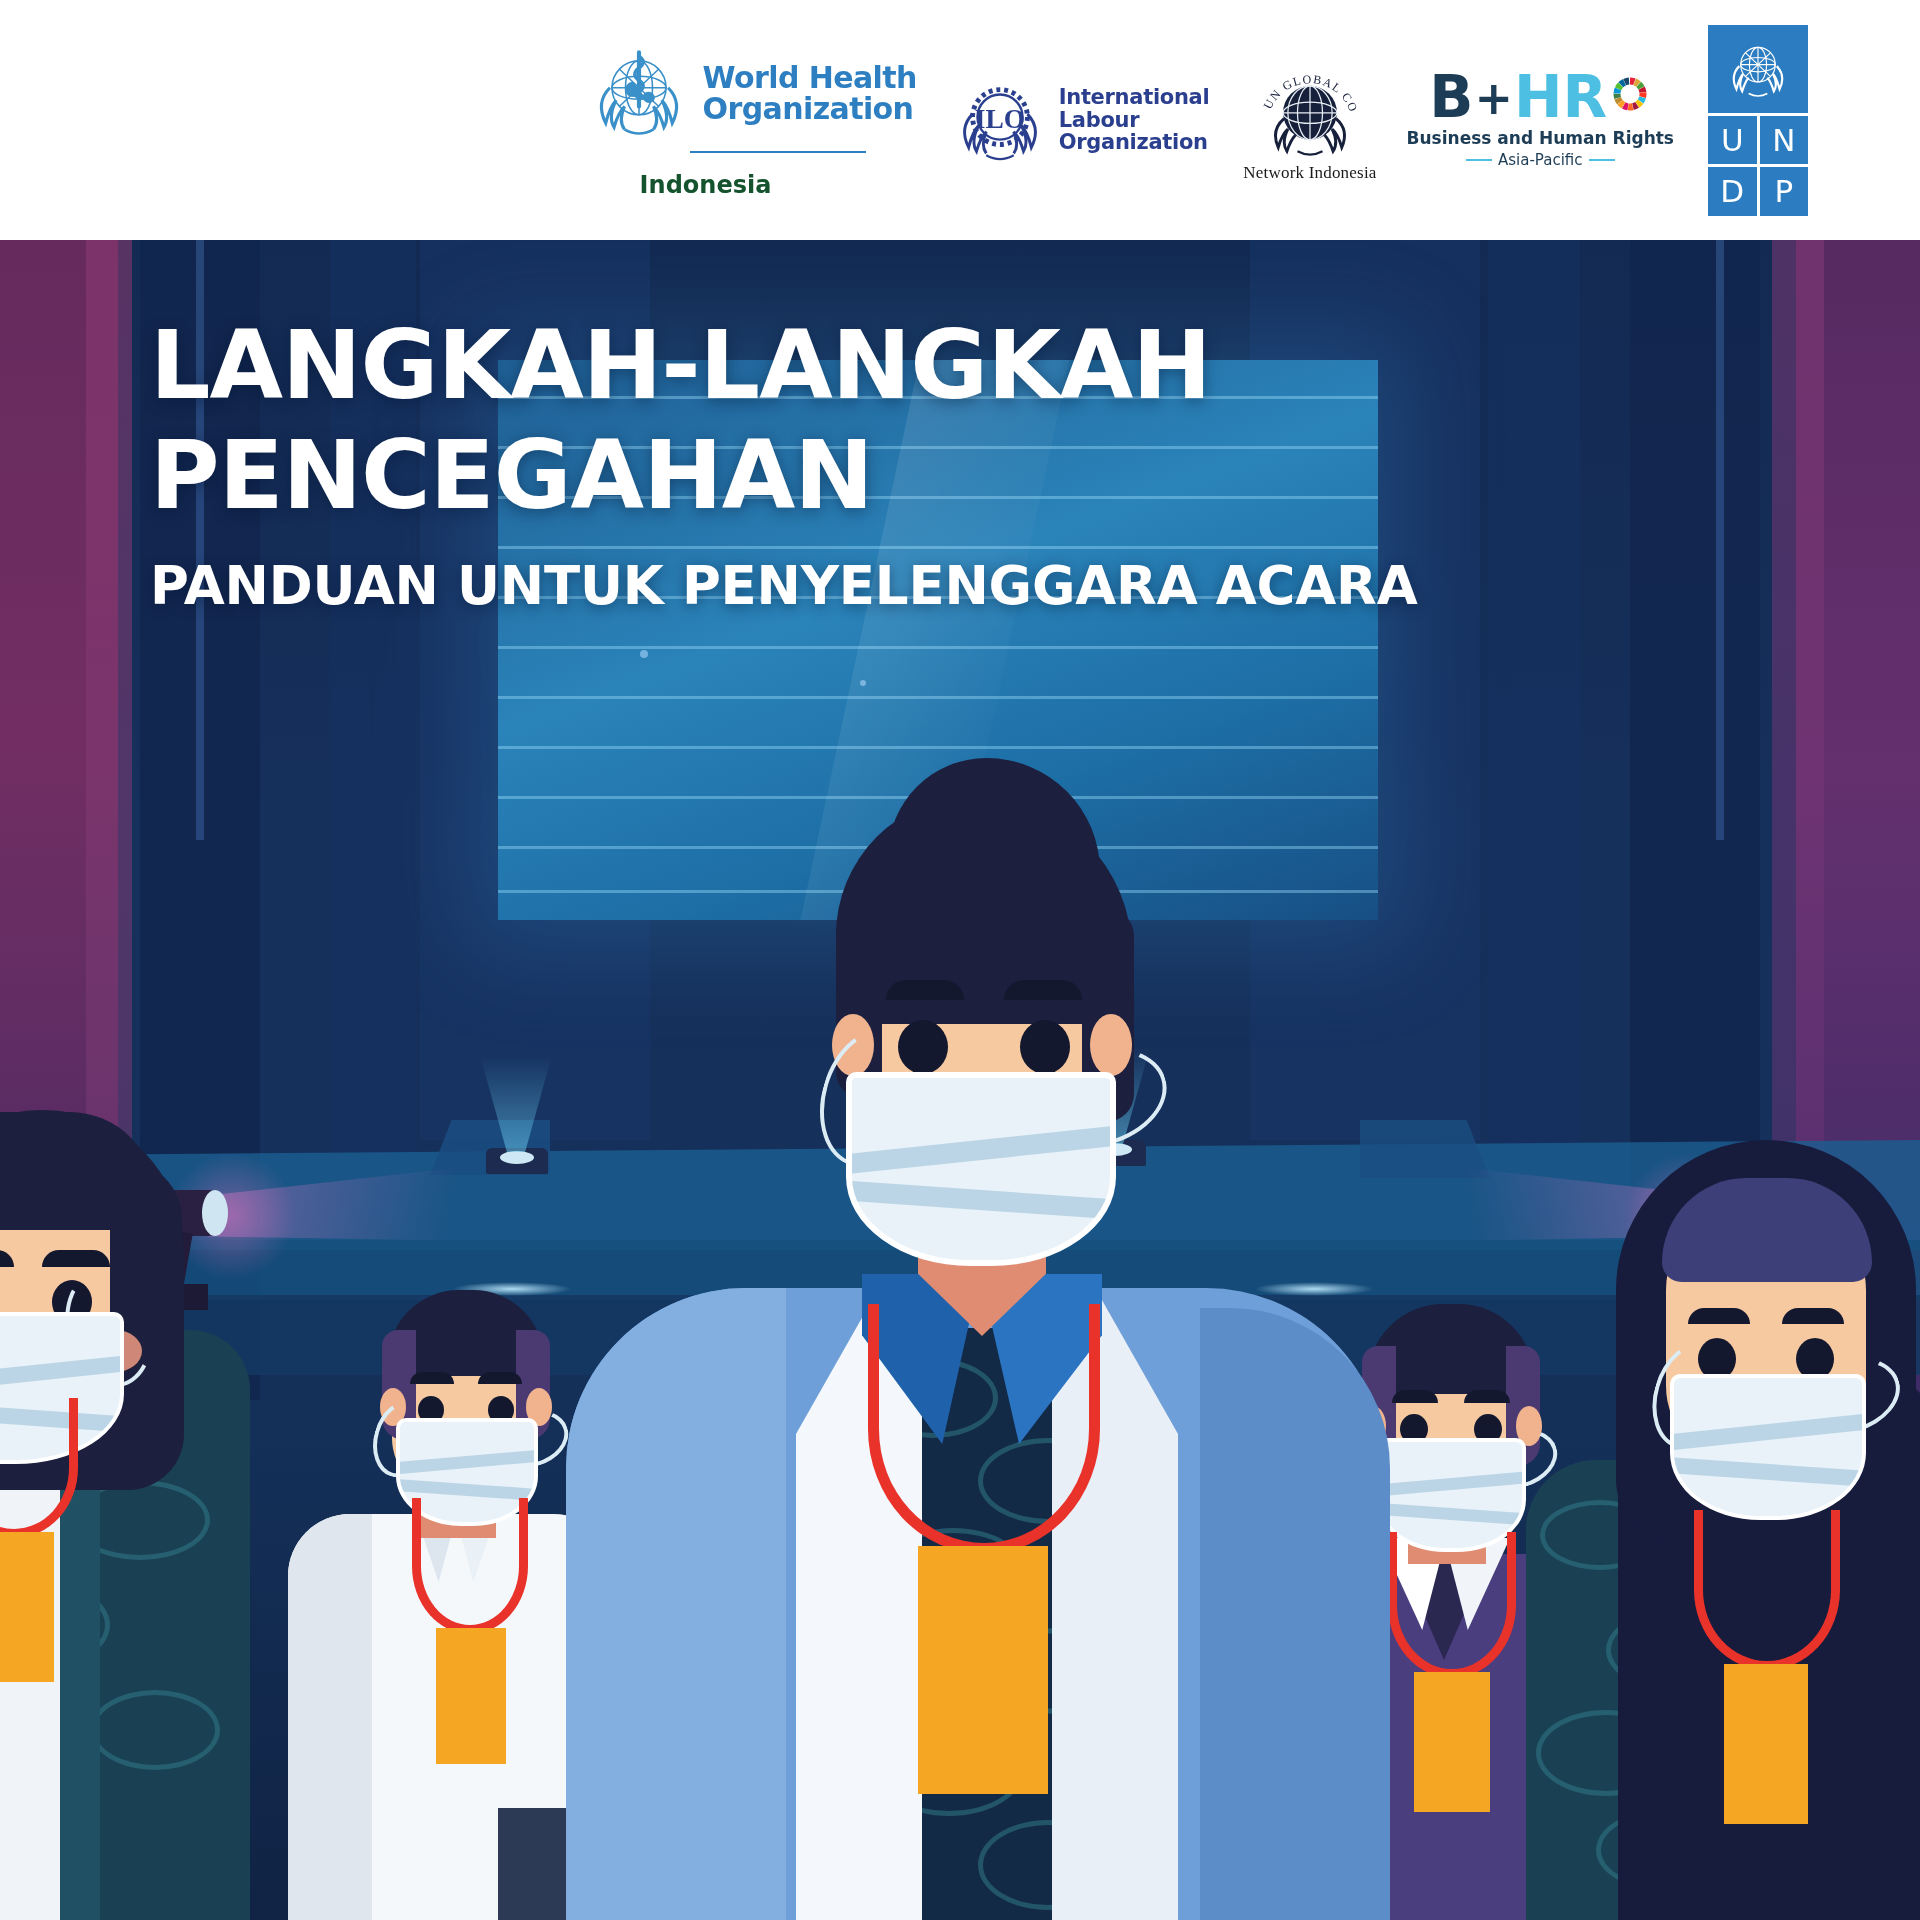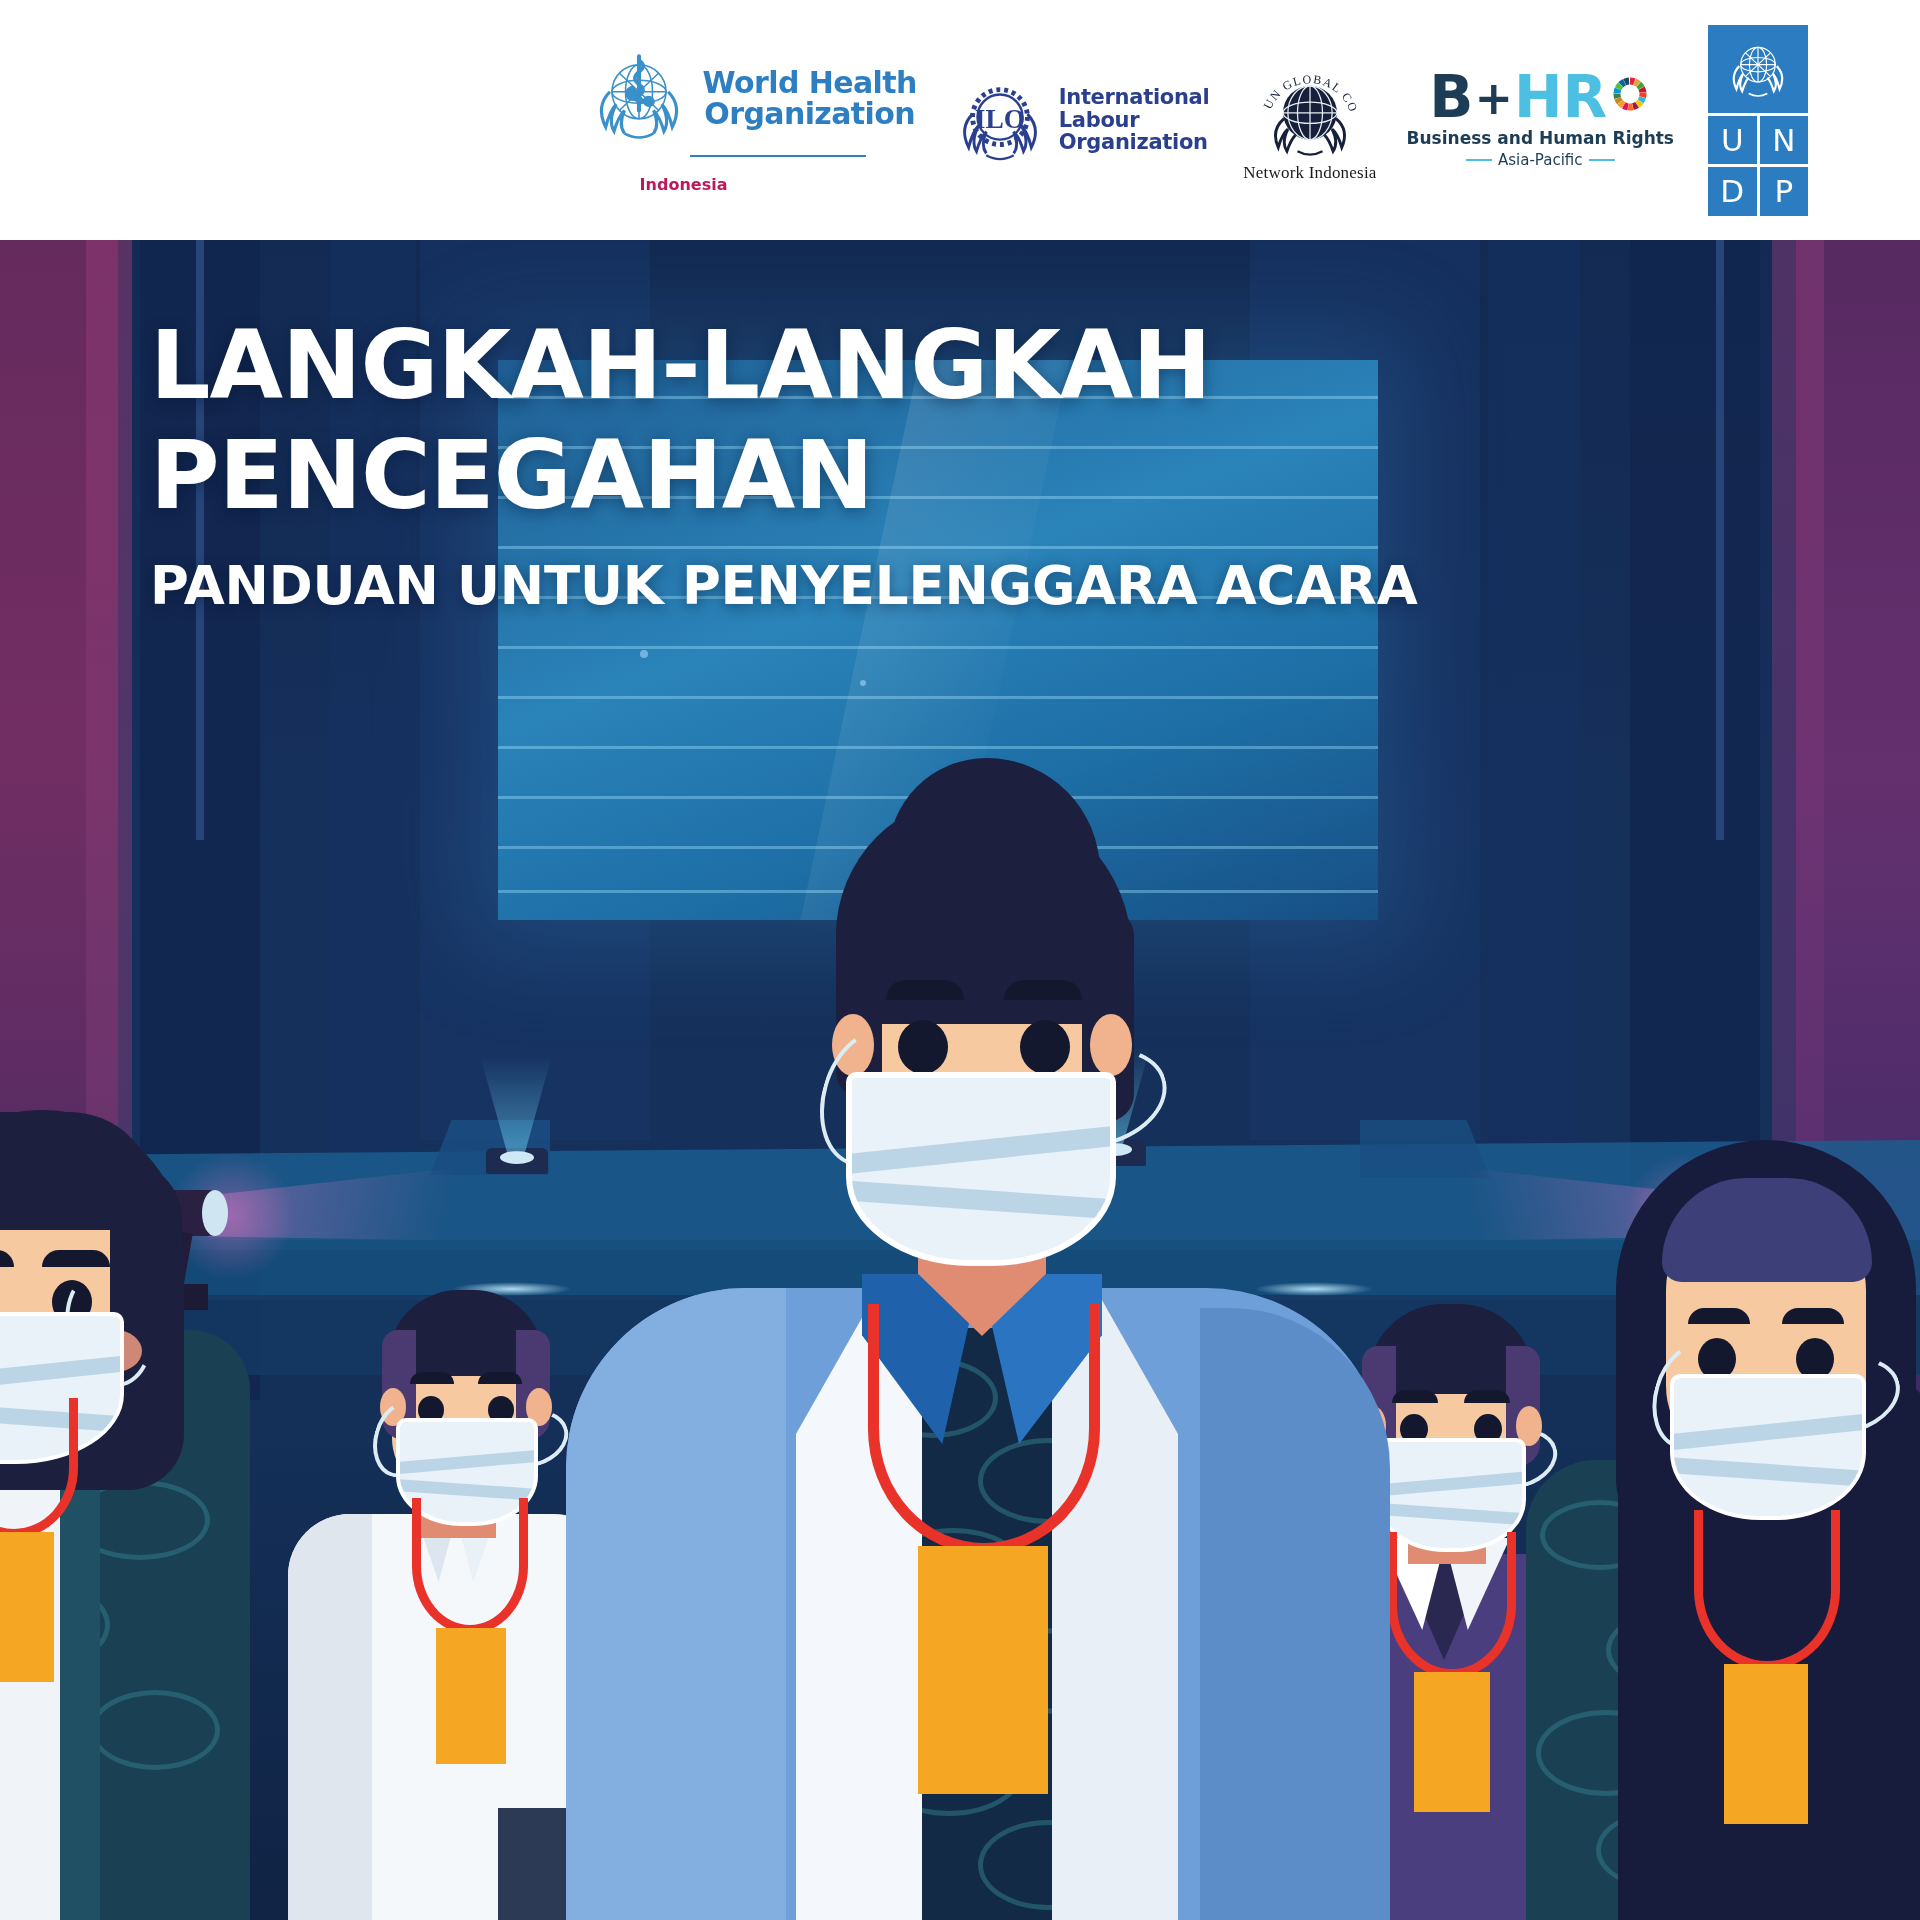--- a/index.html
+++ b/index.html
@@ -15,30 +15,30 @@
     position:absolute; left:0; top:0; width:1920px; height:240px;
     background:#ffffff; z-index:60;
     display:flex; align-items:center; justify-content:flex-end;
     padding-right:112px; gap:0px;
   }
   .logo { display:flex; align-items:center; }
 
   
   .who { display:flex; flex-direction:column; align-items:center; margin-right:34px; }
   .who-row { display:flex; align-items:center; gap:12px; }
-  .who-text { display:flex; flex-direction:column; line-height:1.0;align-items:center; }
+  .who-text { display:flex; flex-direction:column; line-height:1.0; }
   .who-text .l1, .who-text .l2 {
     font-family:"DejaVu Sans", sans-serif;
     font-weight:bold; color:#2d7fc1; font-size:30px; letter-spacing:-0.6px;
   }
   .who-text .l2 { margin-top:1px; }
   .who-underline { width:176px; height:2px; background:#2d7fc1; margin-top:5px; margin-left:53px; }
   .who-sub {
     font-family:"DejaVu Sans", sans-serif;
-    font-weight:bold; color:#be185d; font-size:16px; margin-top:18px; margin-left:53px;
+    font-weight:bold; color:#14532d; font-size:24px; margin-top:18px; margin-left:53px;
     align-self:flex-start;
   }
 
   
   .ilo { display:flex; align-items:center; gap:10px; margin-right:34px; }
   .ilo-text { display:flex; flex-direction:column; line-height:1.07; }
   .ilo-text span {
     font-family:"DejaVu Sans", sans-serif;
     font-weight:bold; color:#2b3f8f; font-size:21px; letter-spacing:-0.3px;
   }

